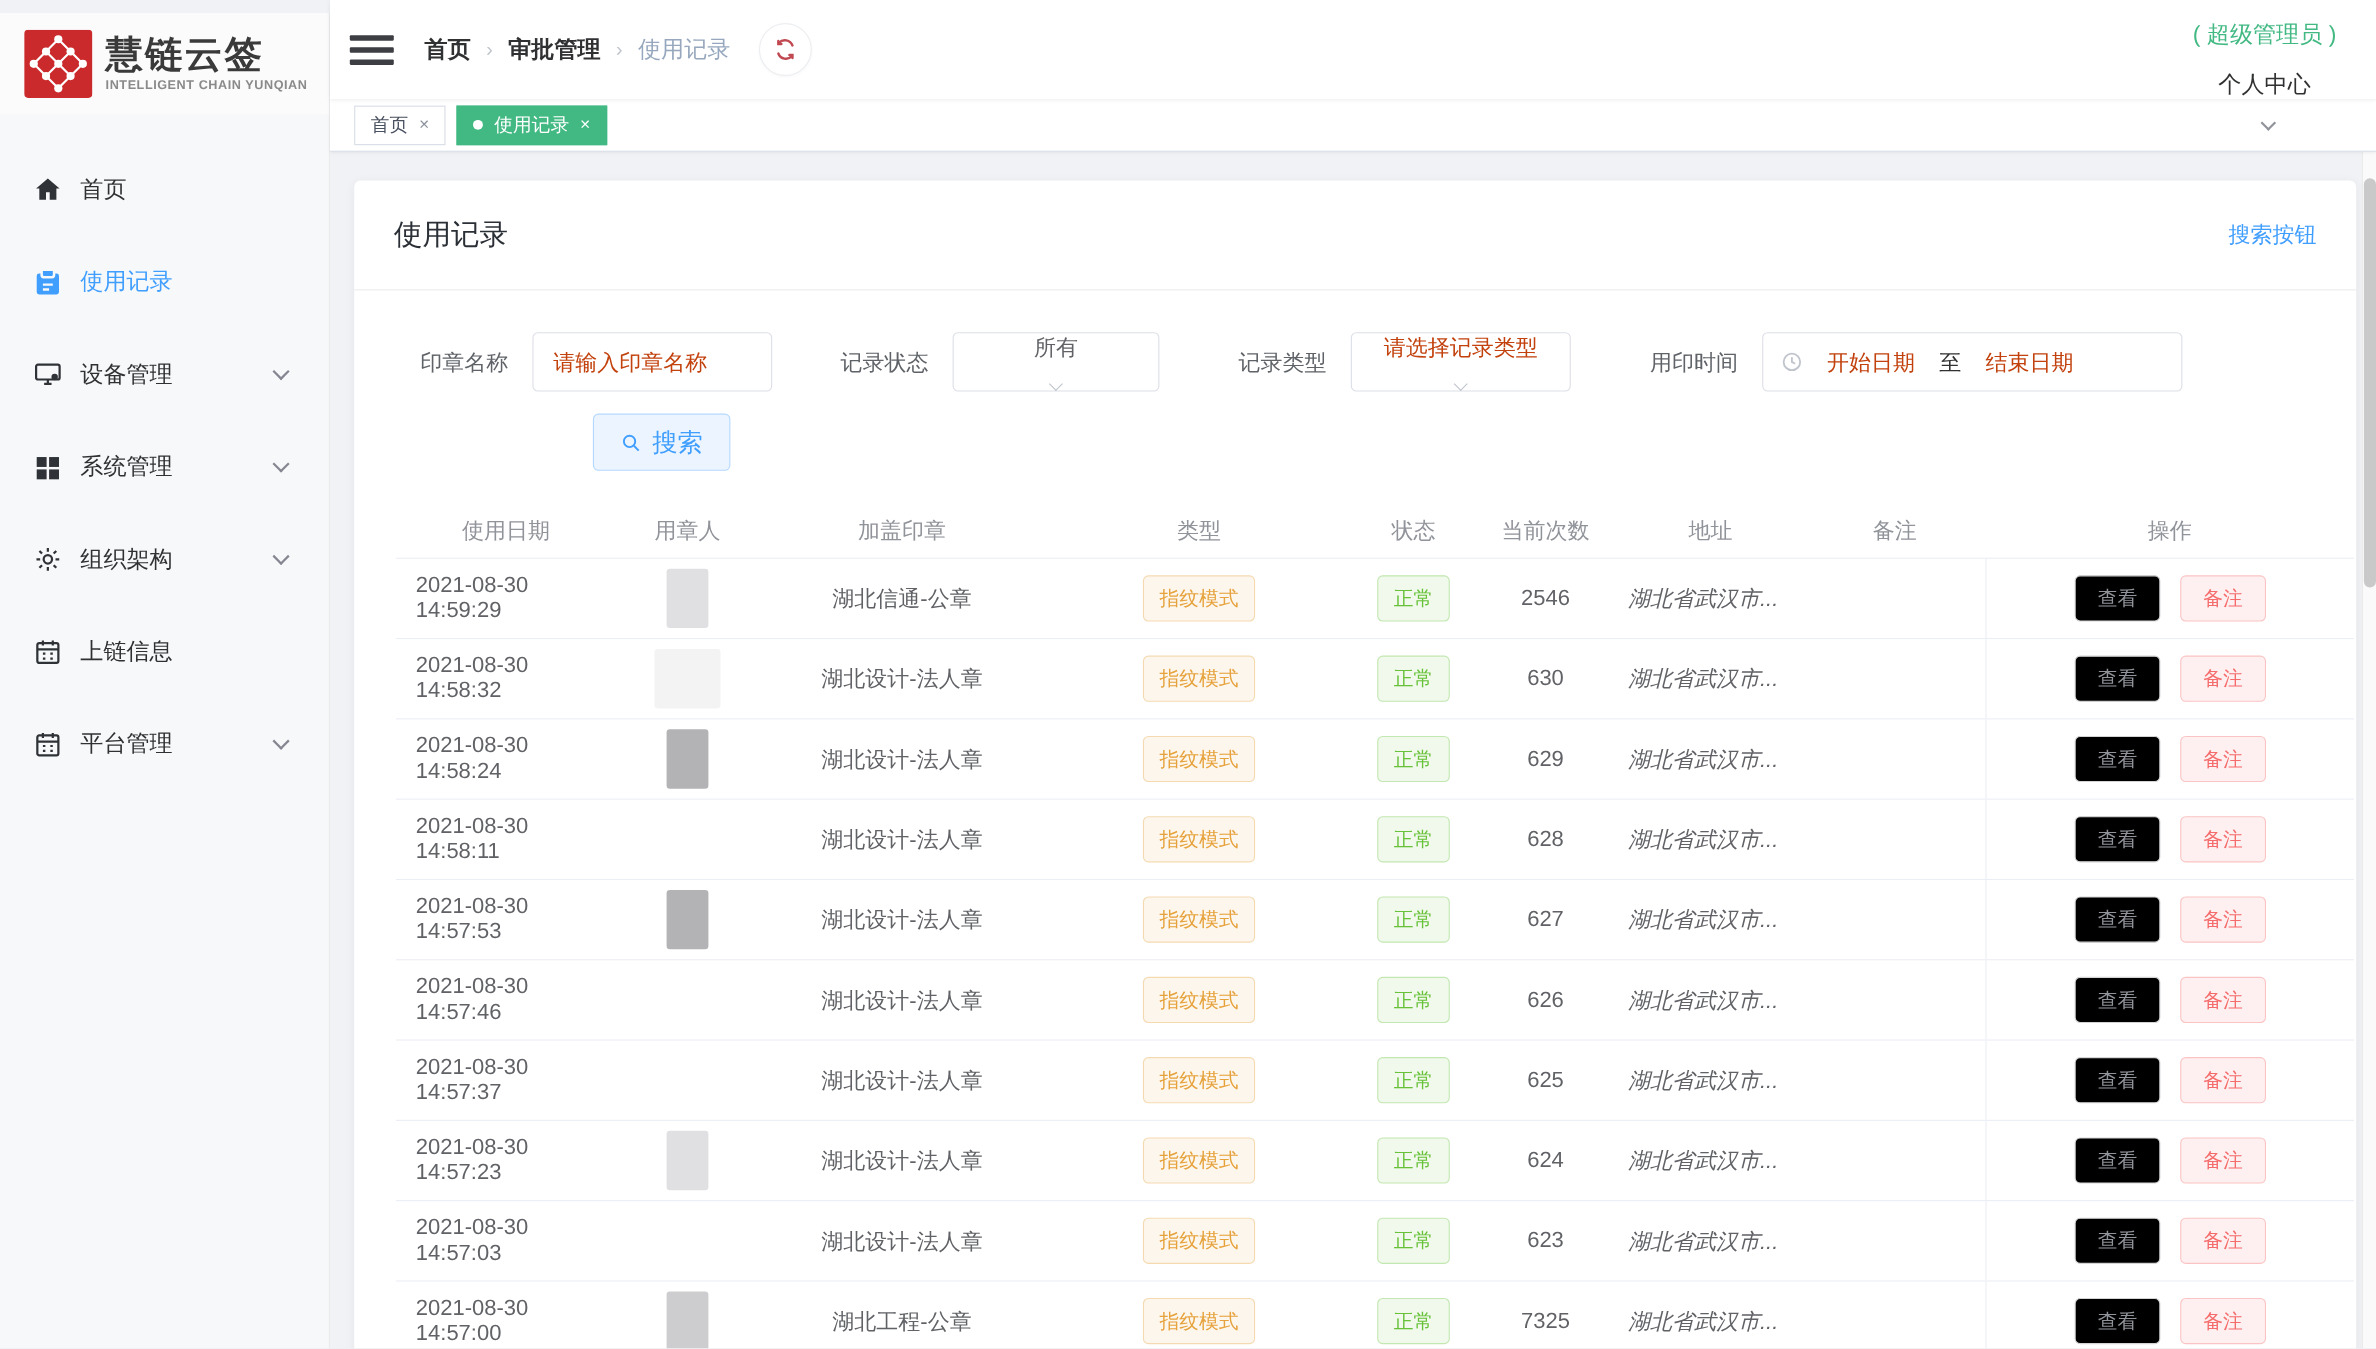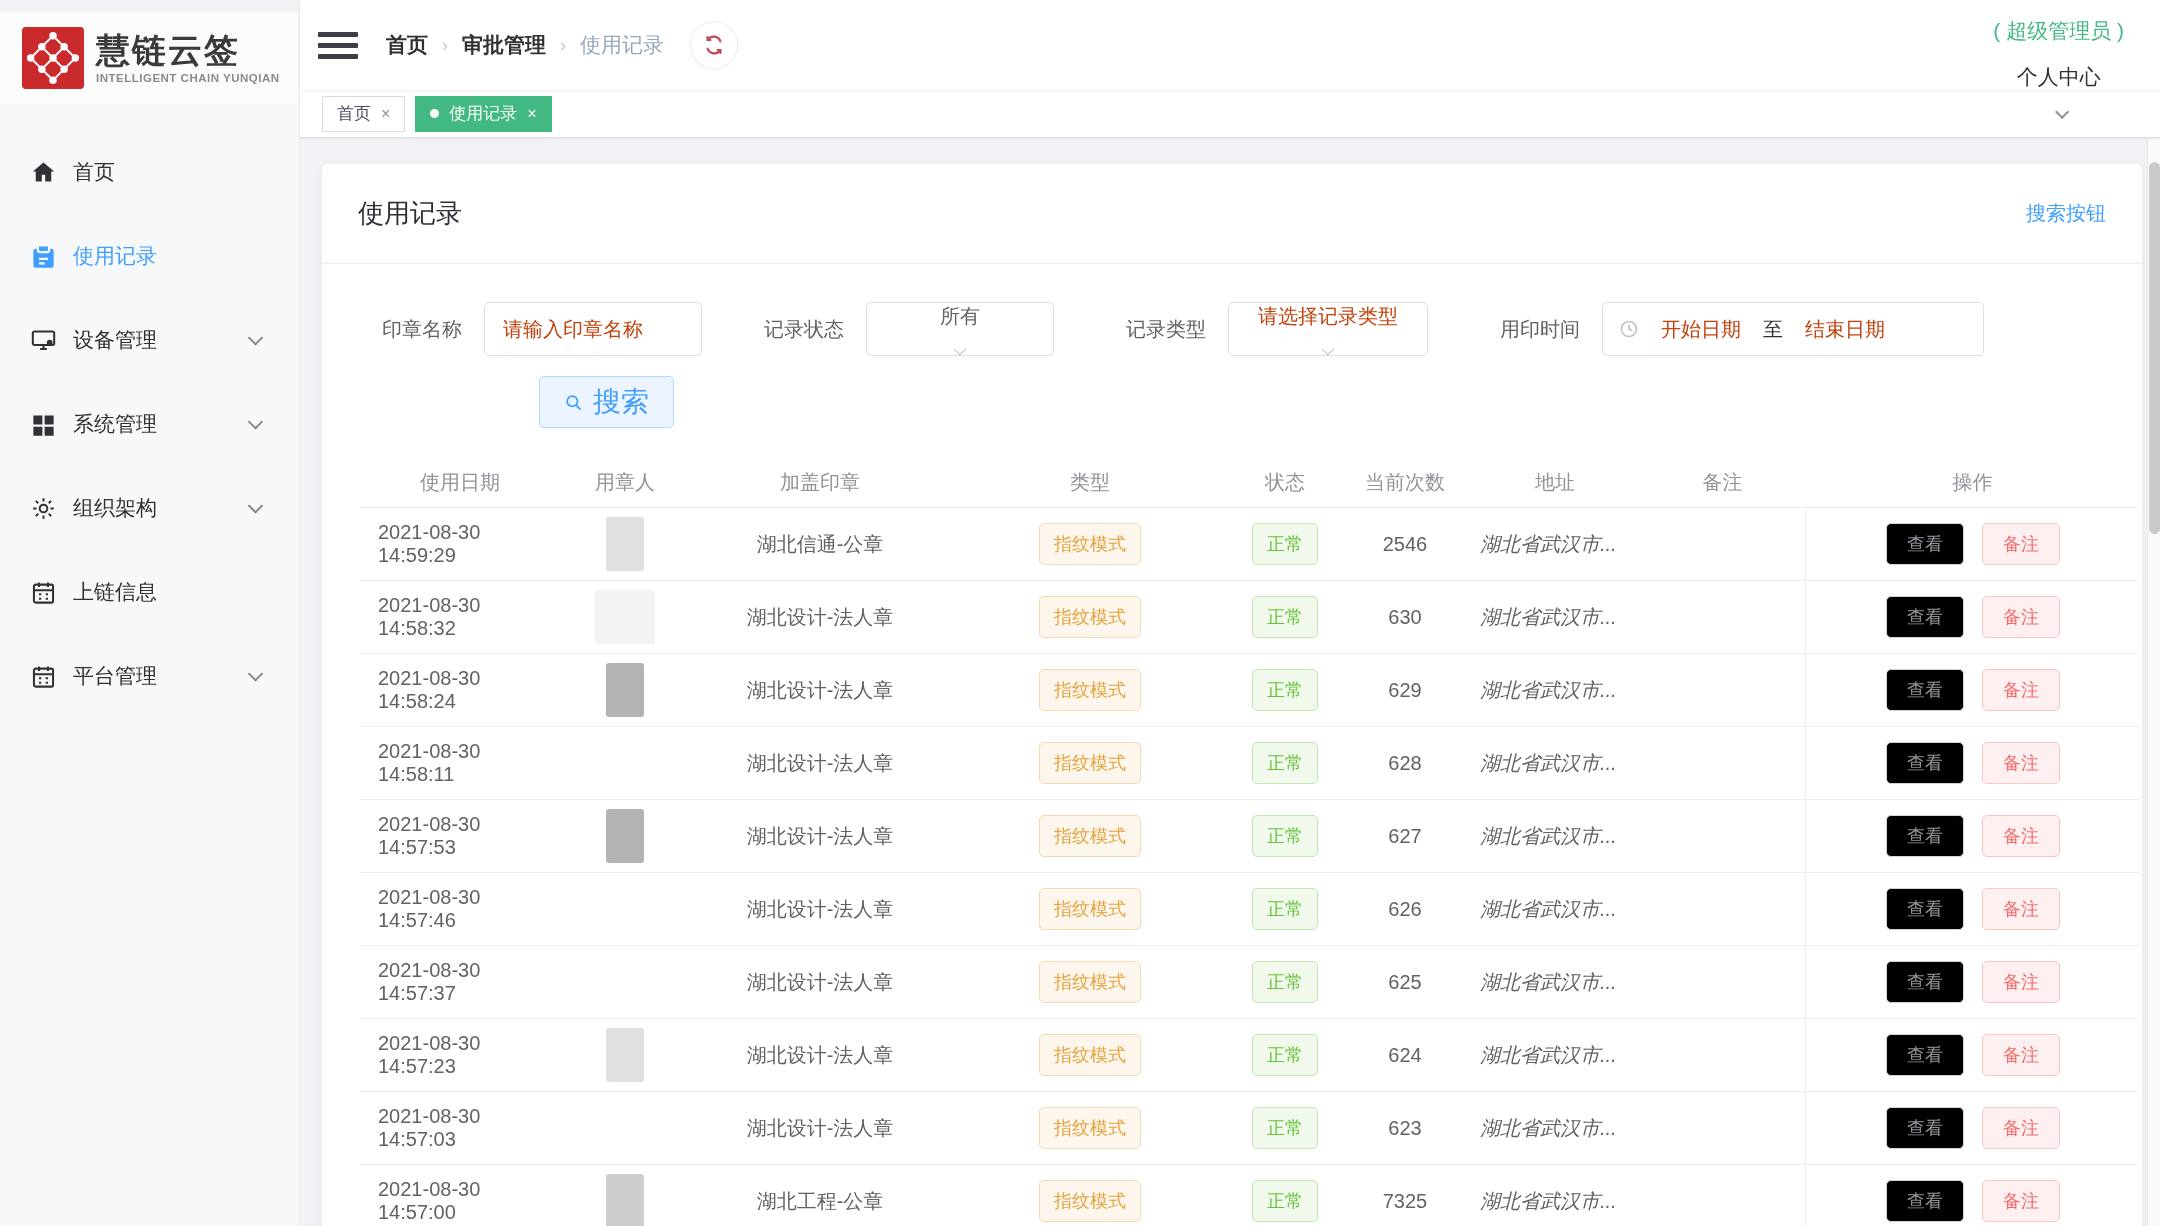--- a/index.html
+++ b/index.html
@@ -98,21 +98,21 @@
     transform:rotate(45deg) translateY(-2px); margin-right:4px;
   }
   .f-select.wide { width:200px; }
   .f-range { width:382px; padding:0 16px; gap:22px; }
   .f-range .sep { color:#303133; }
   .clock-icon { display:inline-flex; }
   .search-row { margin:20px 0 0 217px; }
   .btn-search {
     display:inline-flex; align-items:center; gap:10px; height:52px; padding:0 24px;
     background:#ecf5ff; border:1px solid #b3d8ff; border-radius:5px;
-    color:#409eff; font-size:28px; cursor:pointer;
+    color:#409eff; font-size:23px; cursor:pointer;
   }
   
   .table { margin:30px 0 0 38px; width:1780px; }
   .t-row {
     display:grid; grid-template-columns:200px 130px 260px 280px 110px 130px 170px 165px 335px;
     align-items:center; border-bottom:1px solid #ebeef5; min-height:73px;
   }
   .t-head { min-height:50px; color:#909399; font-size:20px; border-bottom:1px solid #ebeef5; }
   .t-cell { text-align:center; font-size:20px; color:#606266; padding:6px 0; }
   .t-cell.left { text-align:left; padding-left:18px; }

